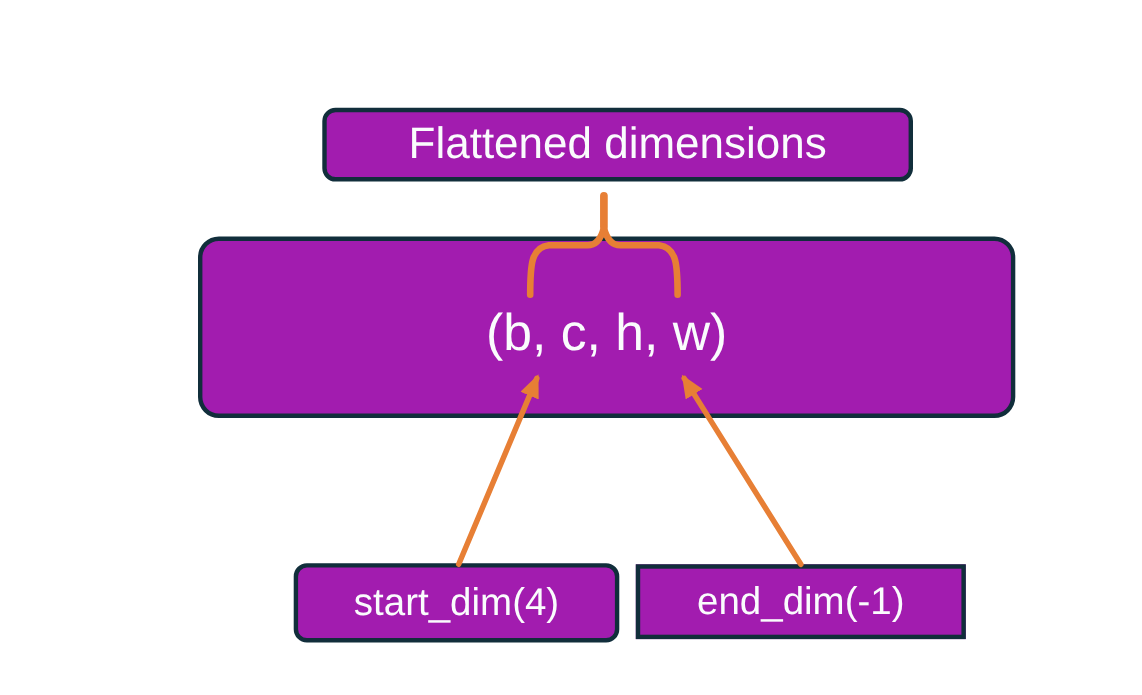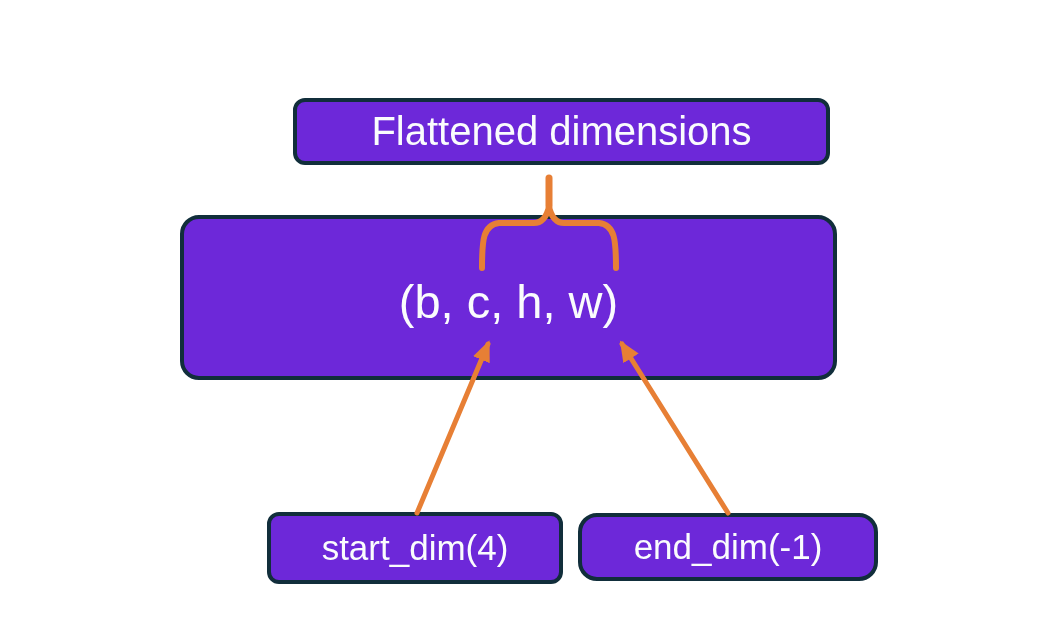--- a/index.html
+++ b/index.html
@@ -11,61 +11,61 @@
     position: relative;
     width: 1038px;
     height: 632px;
     background: #ffffff;
     font-family: "Liberation Sans", sans-serif;
     overflow: hidden;
   }
   .node {
     position: absolute;
     box-sizing: border-box;
-    background: #6d28d9;
+    background: #a21caf;
     border: 4px solid #112e3b;
     color: #fafcfd;
     display: flex;
     align-items: center;
     justify-content: center;
     white-space: nowrap;
   }
   .node-top {
     left: 293px;
     top: 98px;
     width: 537px;
     height: 67px;
     border-radius: 12px;
     font-size: 40px;
   }
   .node-tensor {
     left: 180px;
     top: 215px;
-    width: 657px;
+    width: 743px;
     height: 165px;
     border-radius: 19px;
     font-size: 47px;
   }
   .node-tensor .node-label {
     margin-top: 8px;
   }
   .node-start {
     left: 267px;
     top: 512px;
     width: 296px;
     height: 72px;
     border-radius: 12px;
     font-size: 35px;
   }
   .node-end {
     left: 578px;
     top: 513px;
     width: 300px;
     height: 68px;
-    border-radius: 19px;
+    border-radius: 0;
     font-size: 35px;
   }
   .connector-layer {
     position: absolute;
     left: 0;
     top: 0;
     width: 1038px;
     height: 632px;
     pointer-events: none;
     z-index: 5;

